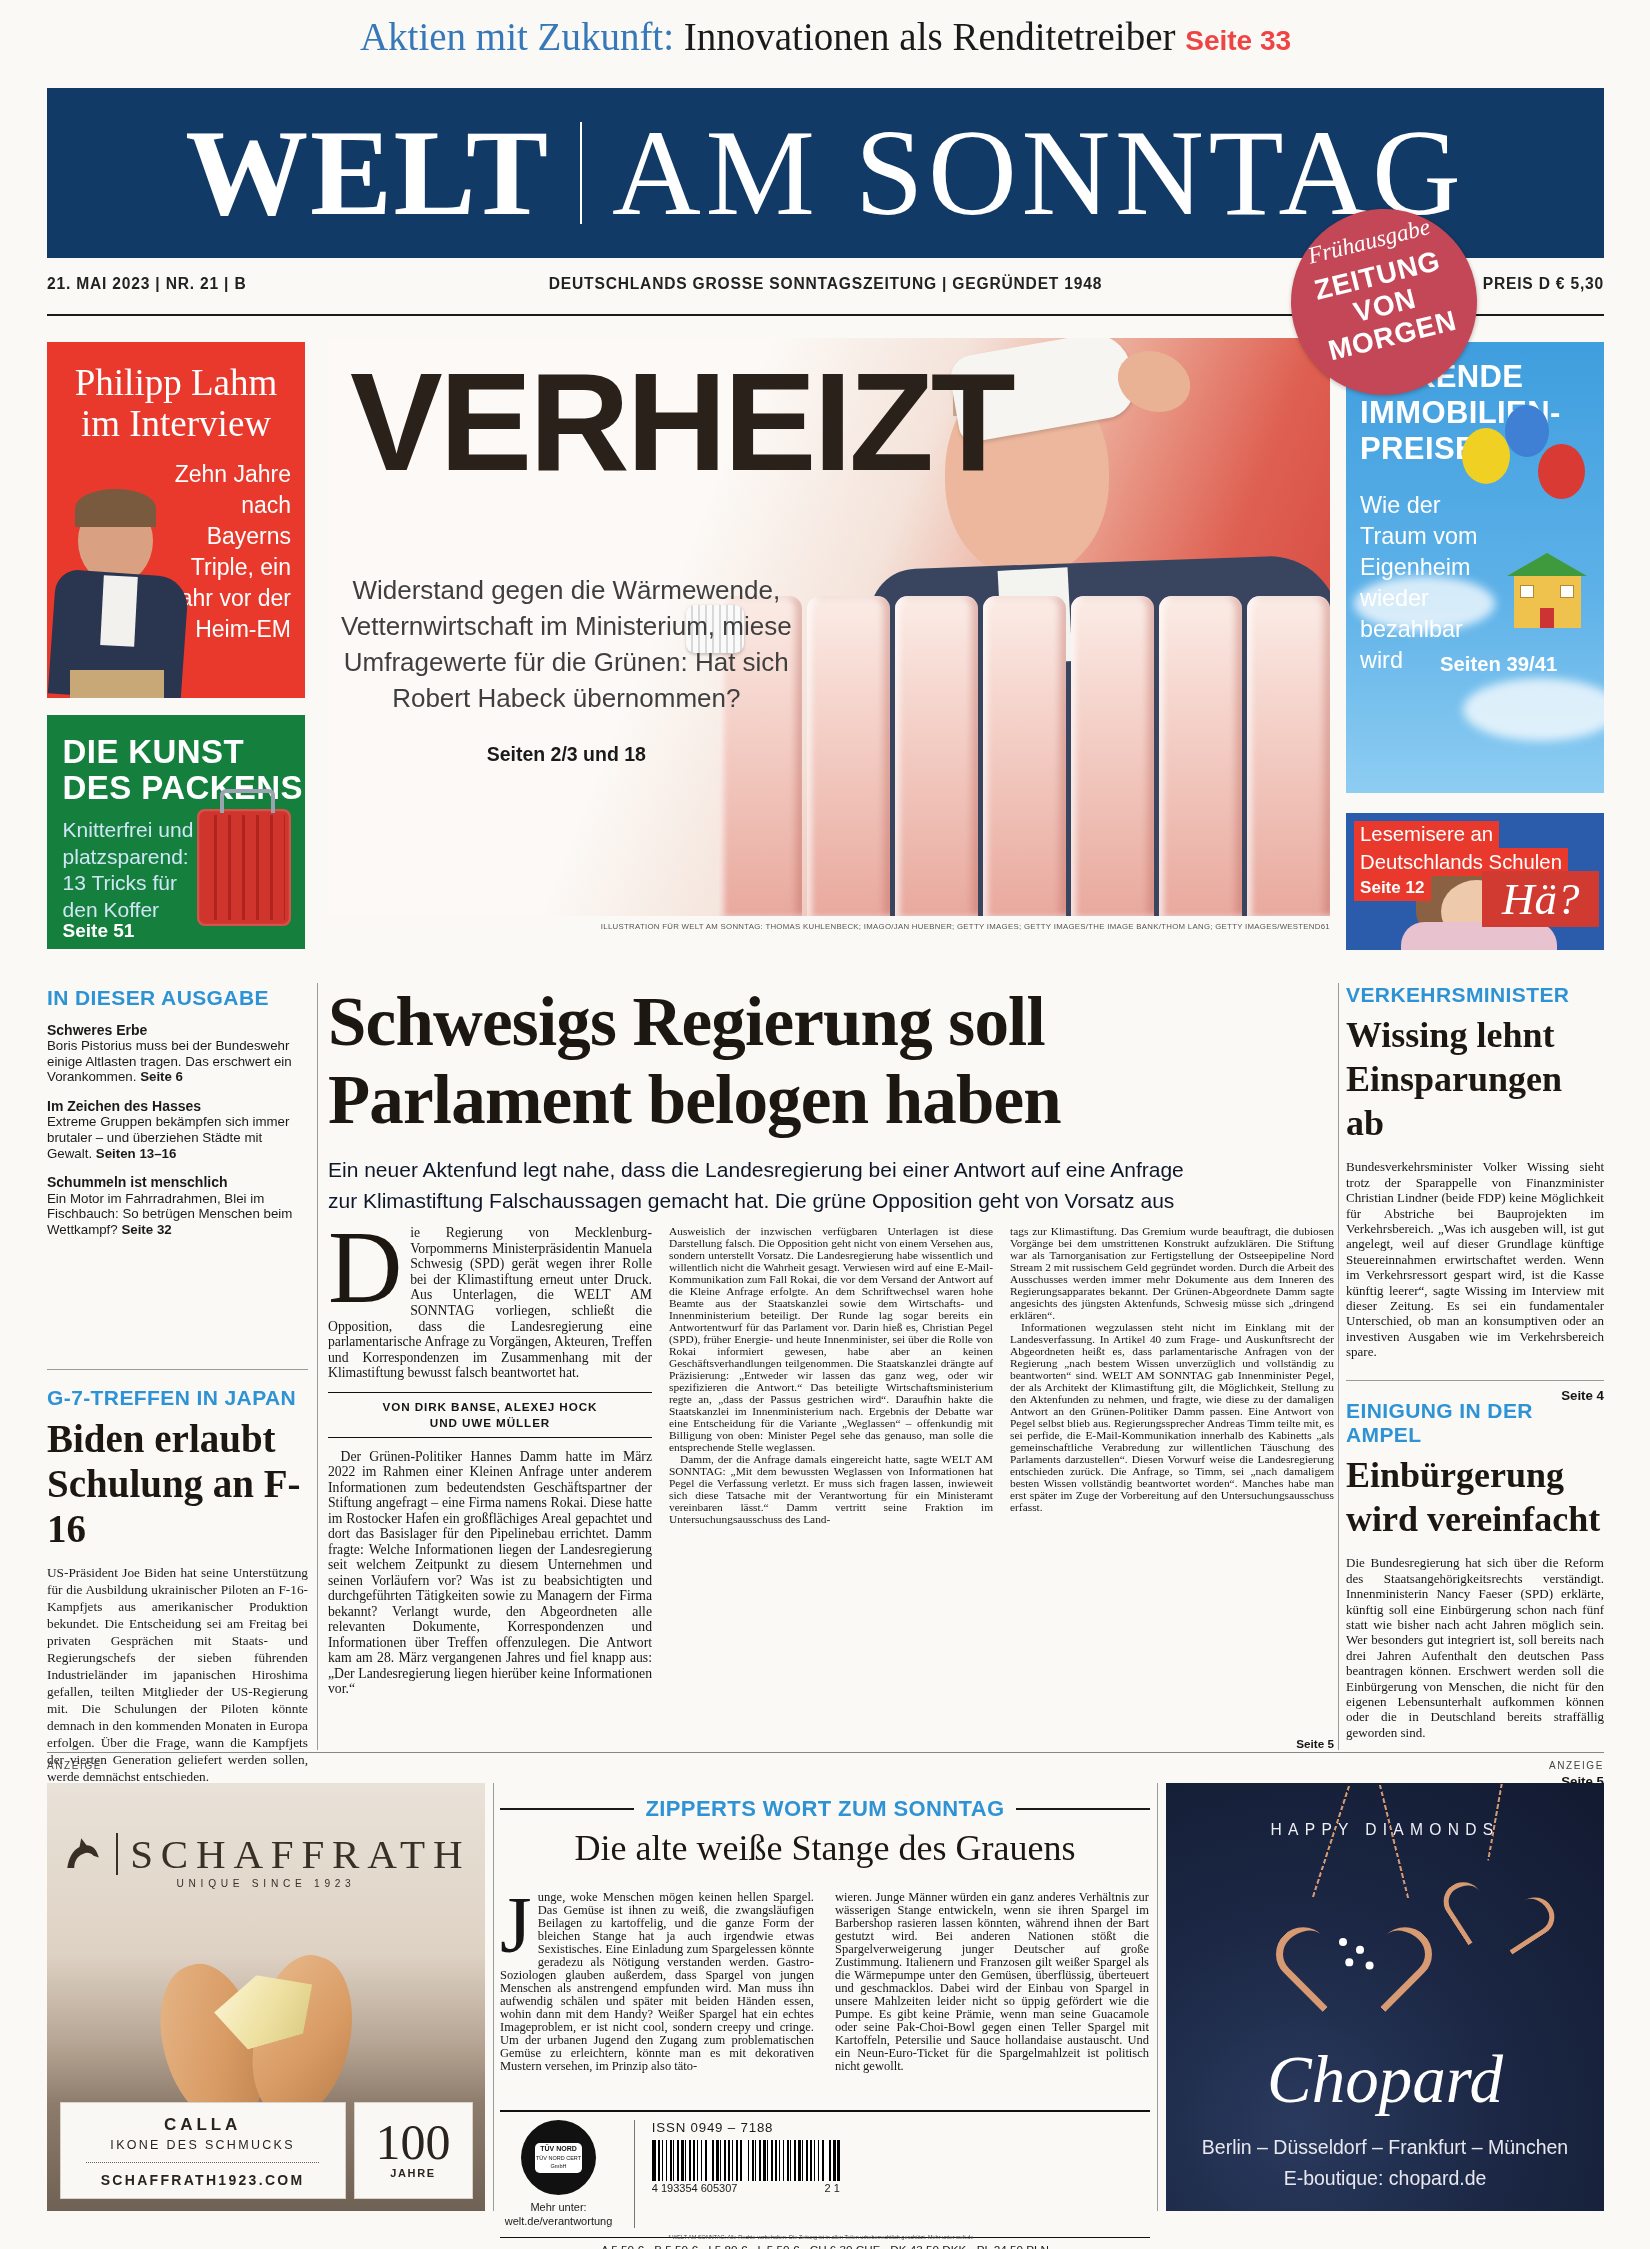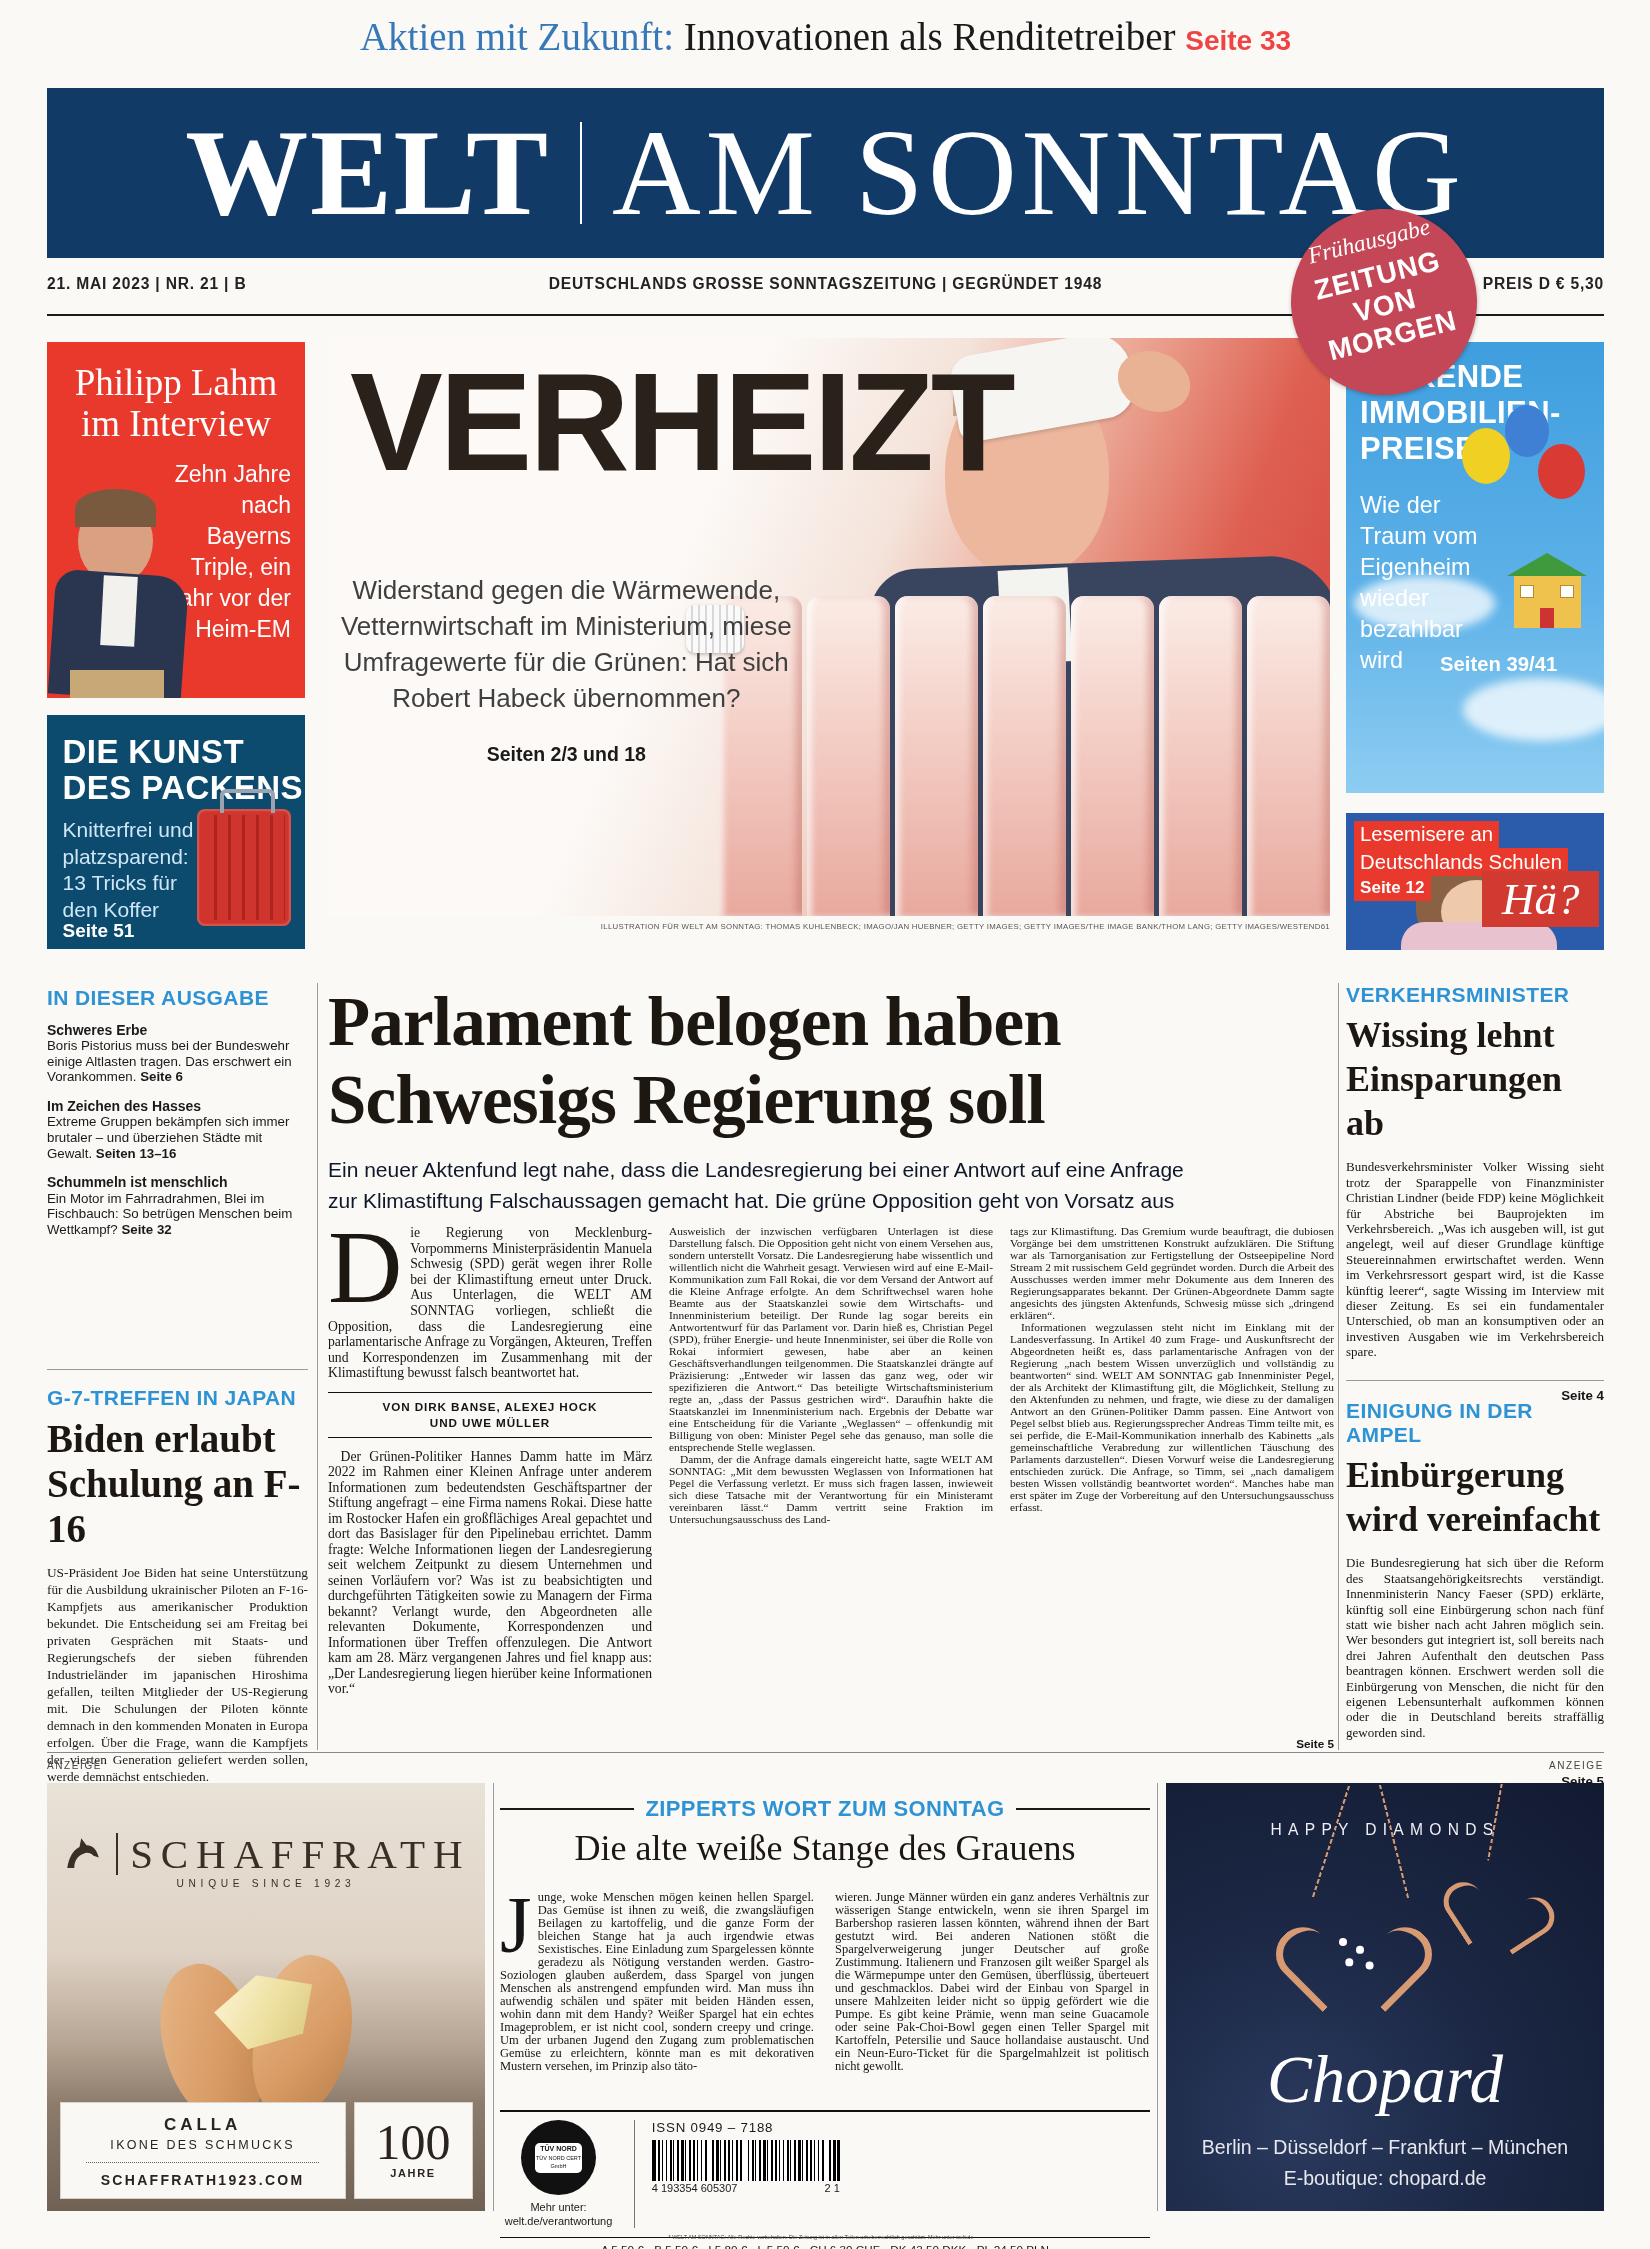--- a/index.html
+++ b/index.html
@@ -26,21 +26,21 @@
          transform:rotate(-14deg);color:#fff;text-align:center;z-index:5;box-shadow:0 1.6px 4.7px rgba(0,0,0,.25);}
   #stamp .arc{font-family:"Liberation Serif",serif;font-style:italic;font-size:23.4px;padding-top:17px;}
   #stamp .big{font-weight:bold;font-size:28px;line-height:31px;letter-spacing:0.8px;}
   
   .dateline{top:275px;font-size:15.6px;letter-spacing:0.8px;color:#222;font-weight:bold;}
   
   #lahm{left:47px;top:342px;width:258px;height:356px;background:#e8392c;color:#fff;overflow:hidden;}
   #lahm .head{font-family:"Liberation Serif",serif;font-size:37px;line-height:41px;text-align:center;padding-top:20.3px;}
   #lahm .sub{position:absolute;right:14px;top:117px;width:137px;text-align:right;font-size:23px;line-height:31px;font-weight:300;}
   #lahm .pg{position:absolute;right:14px;top:353px;font-weight:bold;font-size:20.3px;}
-  #packen{left:47px;top:715px;width:258px;height:234px;background:#0c4a6e;color:#fff;overflow:hidden;}
+  #packen{left:47px;top:715px;width:258px;height:234px;background:#15803d;color:#fff;overflow:hidden;}
   #packen .head{font-weight:bold;font-size:33px;line-height:36px;padding:19px 0 0 15.6px;letter-spacing:0.4px;}
   #packen .sub{position:absolute;left:15.6px;top:102px;width:133px;font-size:21px;line-height:26.6px;color:#cfe6f7;font-weight:300;}
   #packen .pg{position:absolute;left:15.6px;top:205px;font-weight:bold;font-size:19px;}
   #immo{left:1346px;top:342px;width:258px;height:451px;background:linear-gradient(180deg,#3f9ede 0%,#5db1e8 55%,#8ecdf2 100%);color:#fff;overflow:hidden;}
   #immo .head{font-weight:bold;font-size:31px;line-height:36px;padding:17px 0 0 14px;letter-spacing:0.4px;}
   #immo .sub{position:absolute;left:14px;top:148px;width:141px;font-size:23.4px;line-height:31px;font-weight:300;}
   #immo .pg{position:absolute;left:94px;top:311px;font-weight:bold;font-size:20.3px;}
   #lese{left:1346px;top:813px;width:258px;height:137px;background:#2b5cab;overflow:hidden;}
   .redstrip{background:#e8392c;color:#fff;font-size:20.3px;font-weight:400;padding:2.3px 6.3px;display:inline-block;}
   #haebox{position:absolute;right:4.7px;top:58px;background:#d03a30;color:#fff;width:117px;height:56px;
@@ -304,22 +304,22 @@
     <div class="serif just" style="position:relative;font-size:13.3px;line-height:17px;margin-top:12.5px;height:263px;overflow:hidden;">
       <span>US-Präsident Joe Biden hat seine Unterstützung für die Ausbildung ukrainischer Piloten an F-16-Kampfjets aus amerikanischer Produktion bekundet. Die Entscheidung sei am Freitag bei privaten Gesprächen mit Staats- und Regierungschefs der sieben führenden Industrieländer im japanischen Hiroshima gefallen, teilten Mitglieder der US-Regierung mit. Die Schulungen der Piloten könnte demnach in den kommenden Monaten in Europa erfolgen. Über die Frage, wann die Kampfjets der vierten Generation geliefert werden sollen, werde demnächst entschieden.</span>
       <span class="endref" style="font-size:13.3px;">Seite 7</span>
     </div>
   </div>
 
   <div class="vline" style="left:317px;top:983px;height:767px;"></div>
   <div class="vline" style="left:1338px;top:983px;height:767px;"></div>
 
   <div id="headline" class="abs serif">
-    <div>Parlament belogen haben</div>
-      <div>Schwesigs Regierung soll</div>
+    <div>Schwesigs Regierung soll</div>
+      <div>Parlament belogen haben</div>
   </div>
   <div id="standfirst" class="abs">
     <div>Ein neuer Aktenfund legt nahe, dass die Landesregierung bei einer Antwort auf eine Anfrage</div>
       <div>zur Klimastiftung Falschaussagen gemacht hat. Die grüne Opposition geht von Vorsatz aus</div>
   </div>
   <div id="col1" class="abs bodycol">
     <div class="intro">
       <span class="drop">D</span>
       <span>ie Regierung von Mecklenburg-Vorpommerns Ministerpräsidentin Manuela Schwesig (SPD) gerät wegen ihrer Rolle bei der Klimastiftung erneut unter Druck. Aus Unterlagen, die WELT AM SONNTAG vorliegen, schließt die Opposition, dass die Landesregierung eine parlamentarische Anfrage zu Vorgängen, Akteuren, Treffen und Korrespondenzen im Zusammenhang mit der Klimastiftung bewusst falsch beantwortet hat.</span>
     </div>

